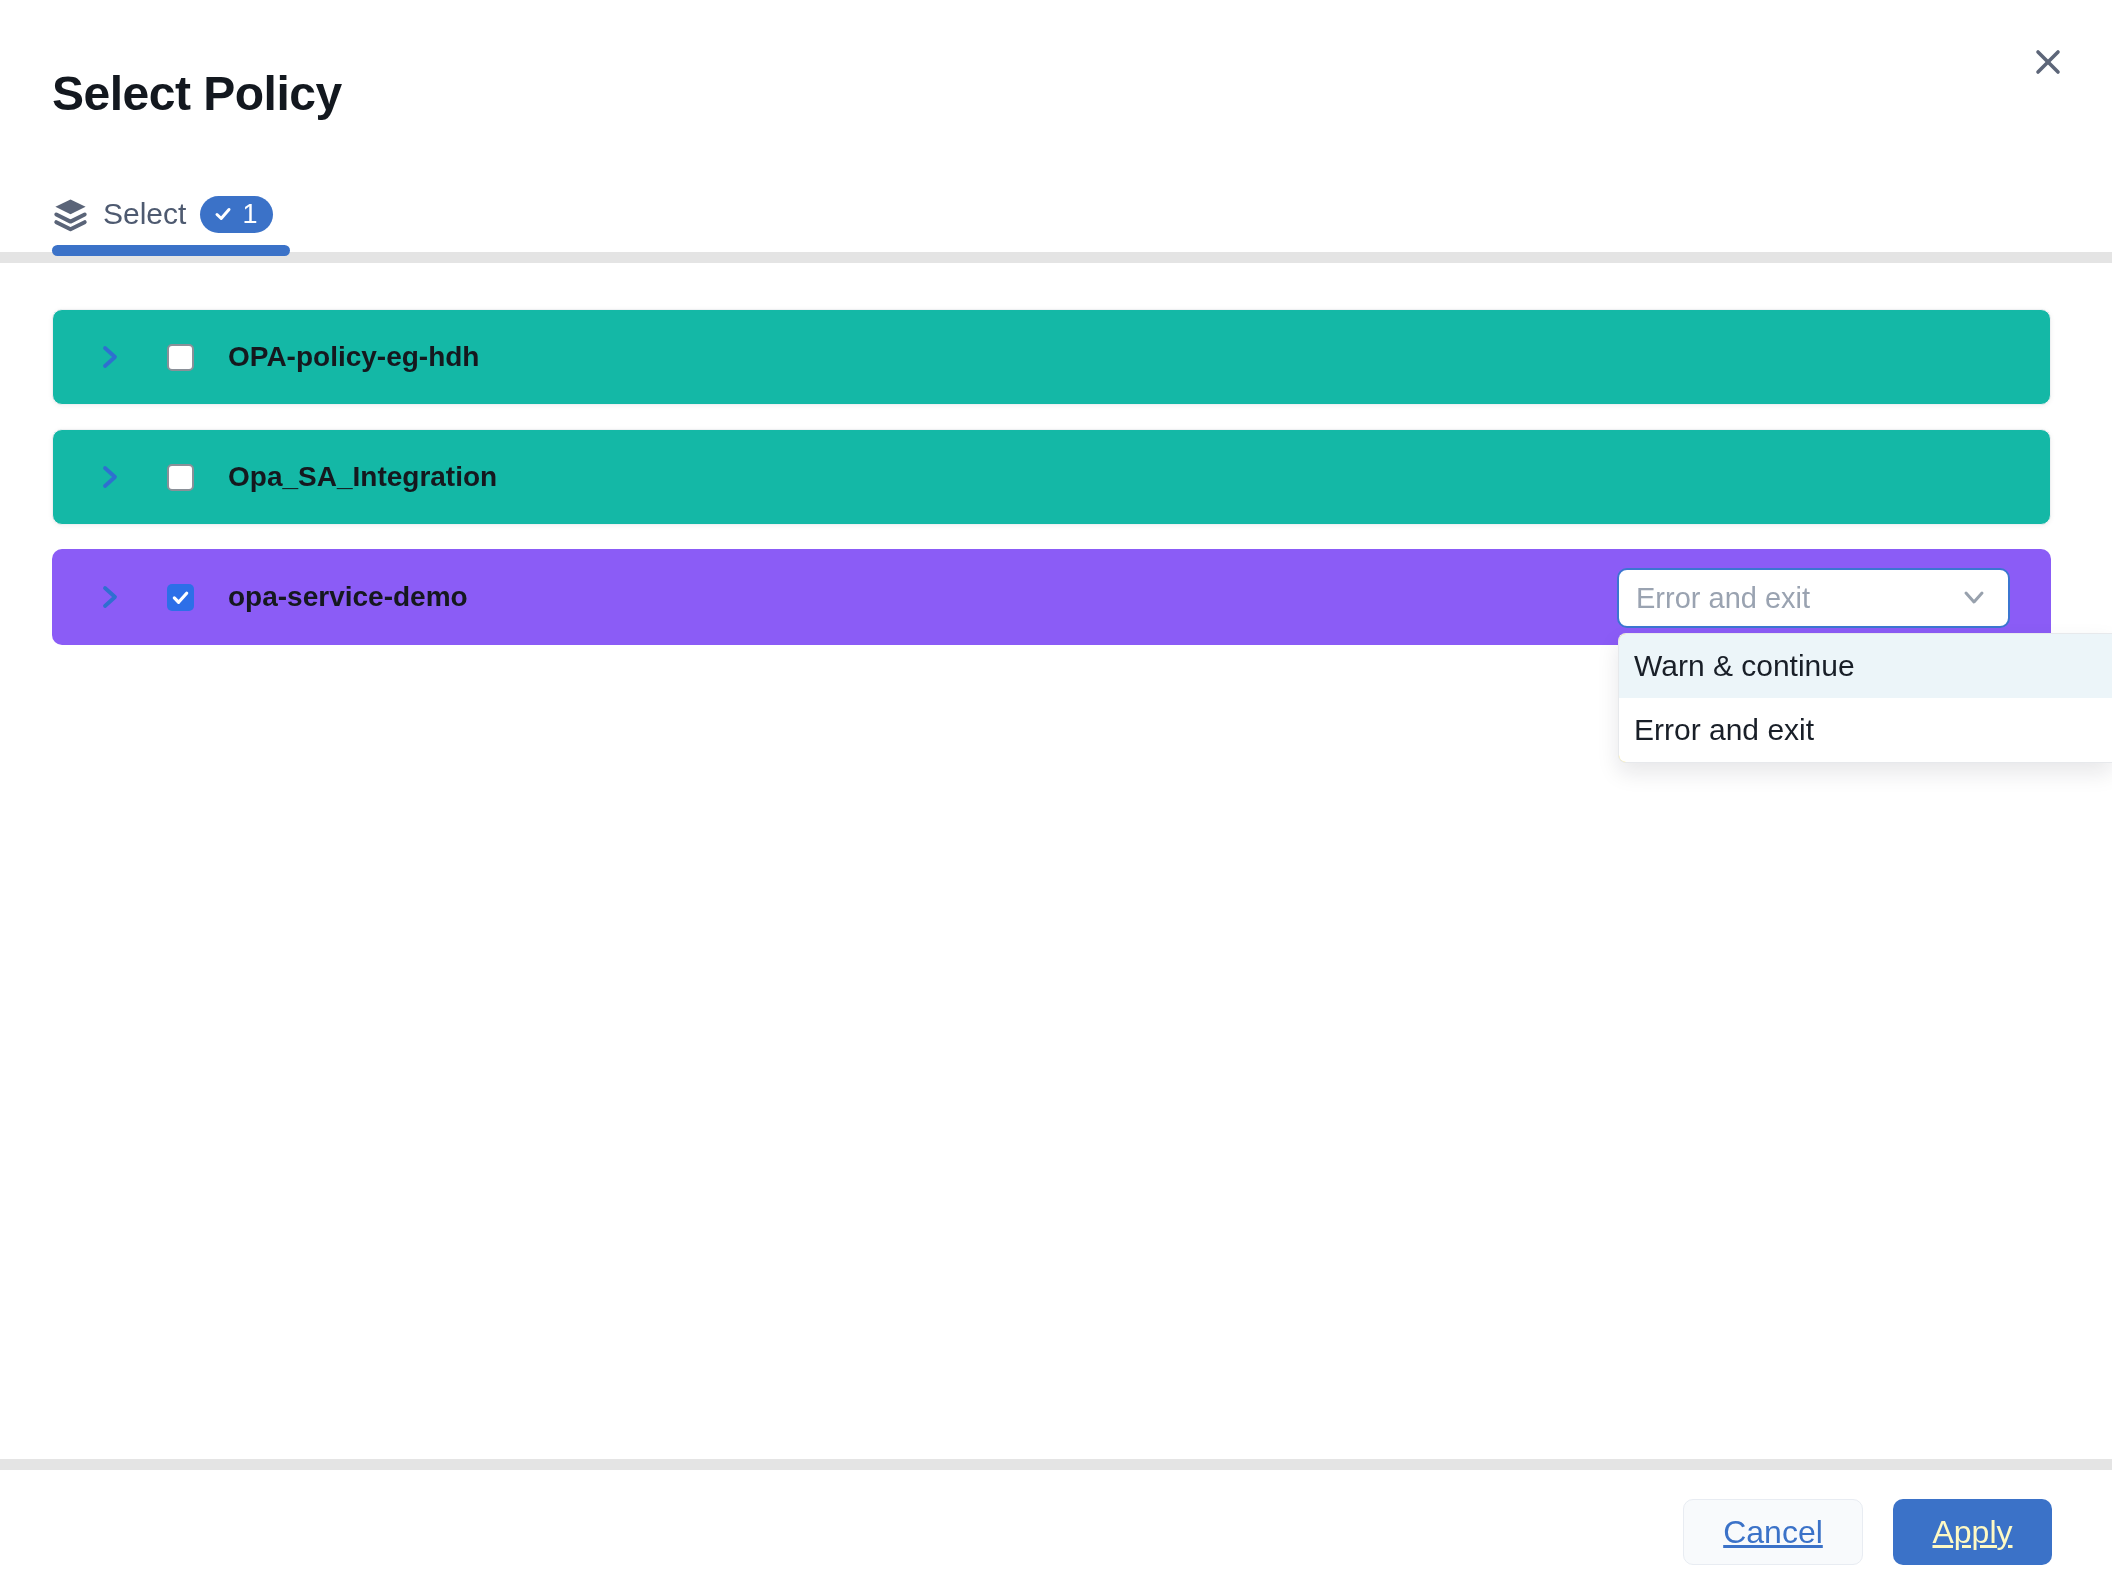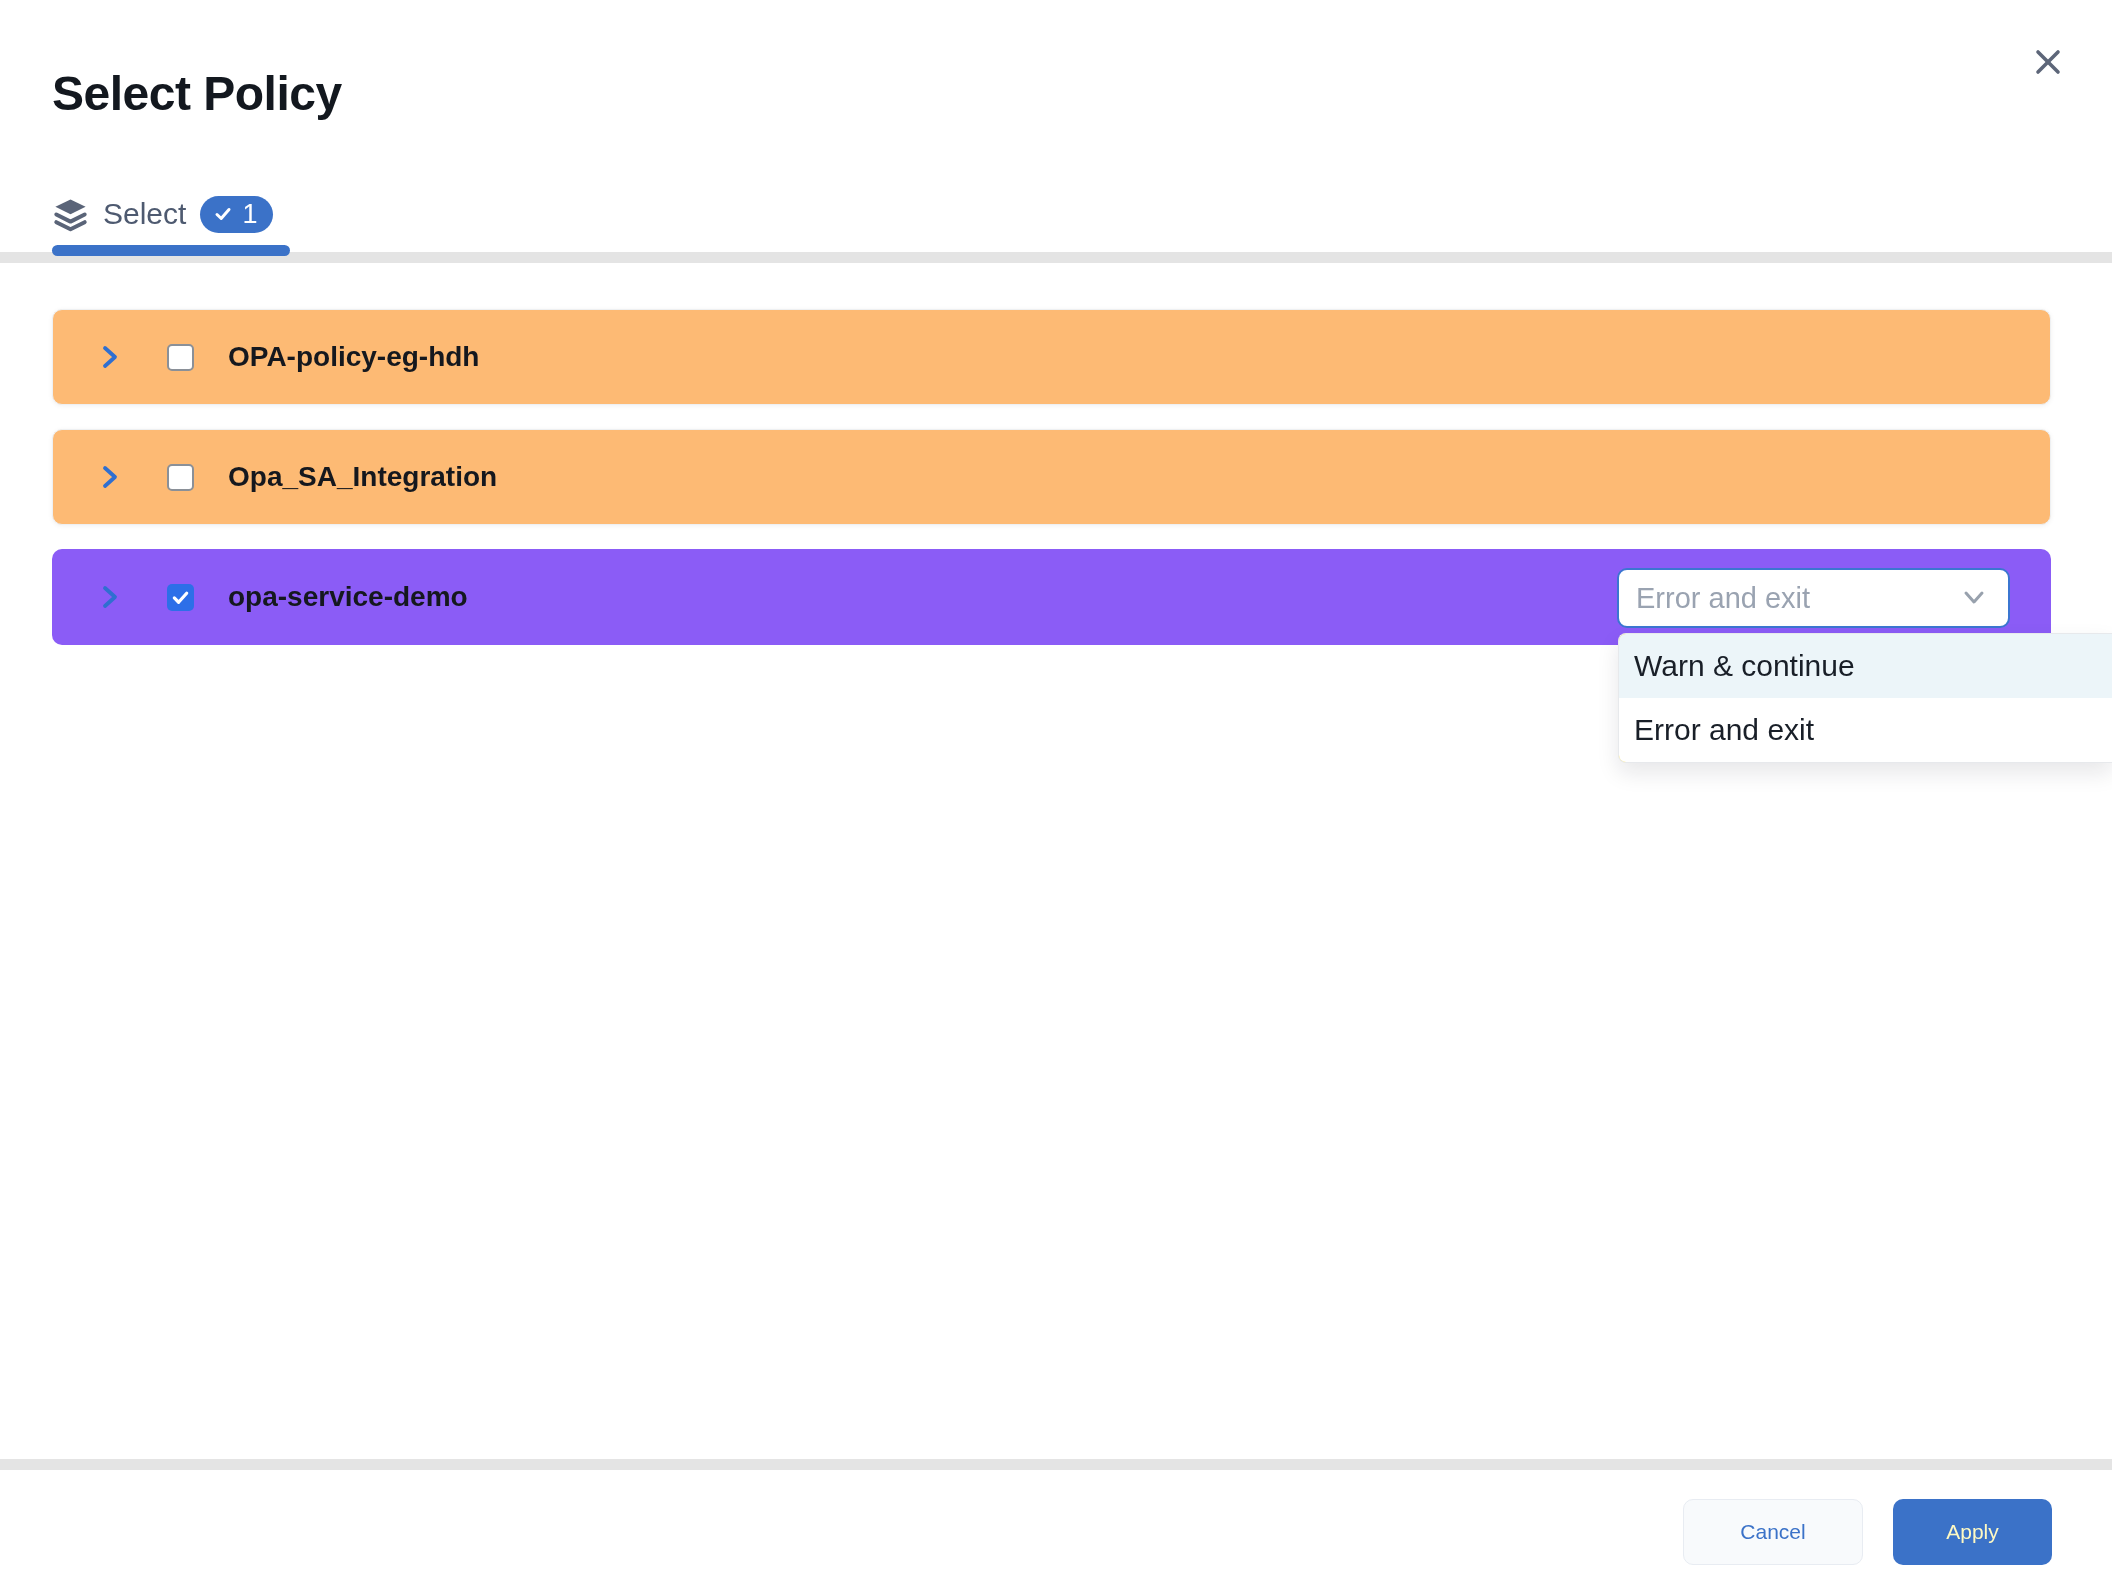--- a/index.html
+++ b/index.html
@@ -49,21 +49,21 @@
     background:#3b72c8; border-radius:6px;
   }
 
   
   .rows { position:absolute; left:52px; top:309px; width:1999px; }
   .policy-row {
     position:relative;
     height:96px; margin-bottom:24px; border-radius:10px;
     display:flex; align-items:center;
     padding-left:44px;
-    background:#fdba74;
+    background:#14b8a6;
     border:1px solid #eef0f2;
     box-shadow:0 1px 5px rgba(16,24,40,0.06);
   }
   .policy-row.selected {
     background:#8b5cf6;
     border-color:transparent;
     box-shadow:none;
   }
   .row-chevron { width:26px; display:flex; margin-right:44px; cursor:pointer; }
   .checkbox {
@@ -113,23 +113,24 @@
   .footer-divider {
     position:absolute; left:0; top:1459px;
     width:2112px; height:11px; background:#e4e4e4;
   }
   .footer {
     position:absolute; top:1499px; right:60px;
     display:flex; gap:30px;
   }
   .btn {
     height:66px; border-radius:10px;
-    font-size:21px; font-family:"Liberation Sans", sans-serif;
+    font-size:32px; font-family:"Liberation Sans", sans-serif;
     display:flex; align-items:center; justify-content:center;
     cursor:pointer;
+    text-decoration:underline;
   }
   .btn-cancel {
     width:180px;
     background:#f8fafc; border:1px solid #e8ecf2;
     color:#3b72c8;
   }
   .btn-apply {
     width:159px;
     background:#3b72c8; border:none;
     color:#fef9c3;

